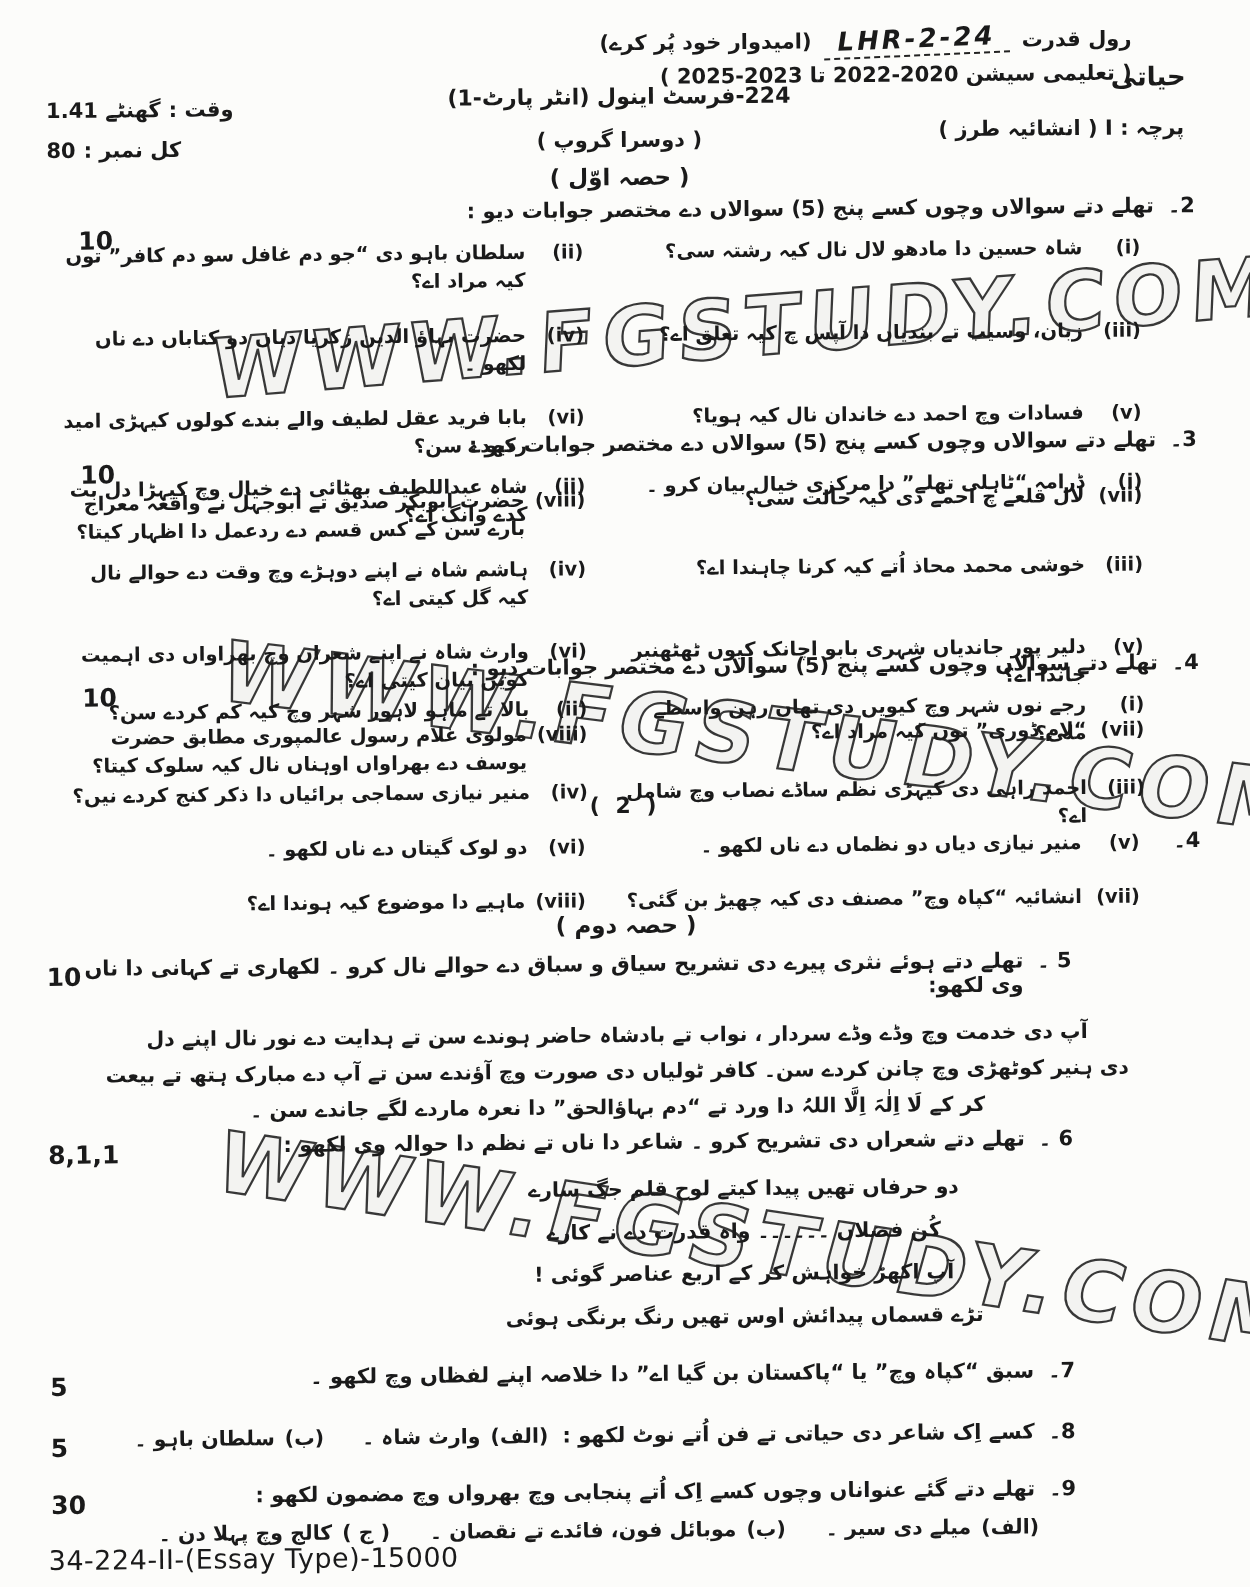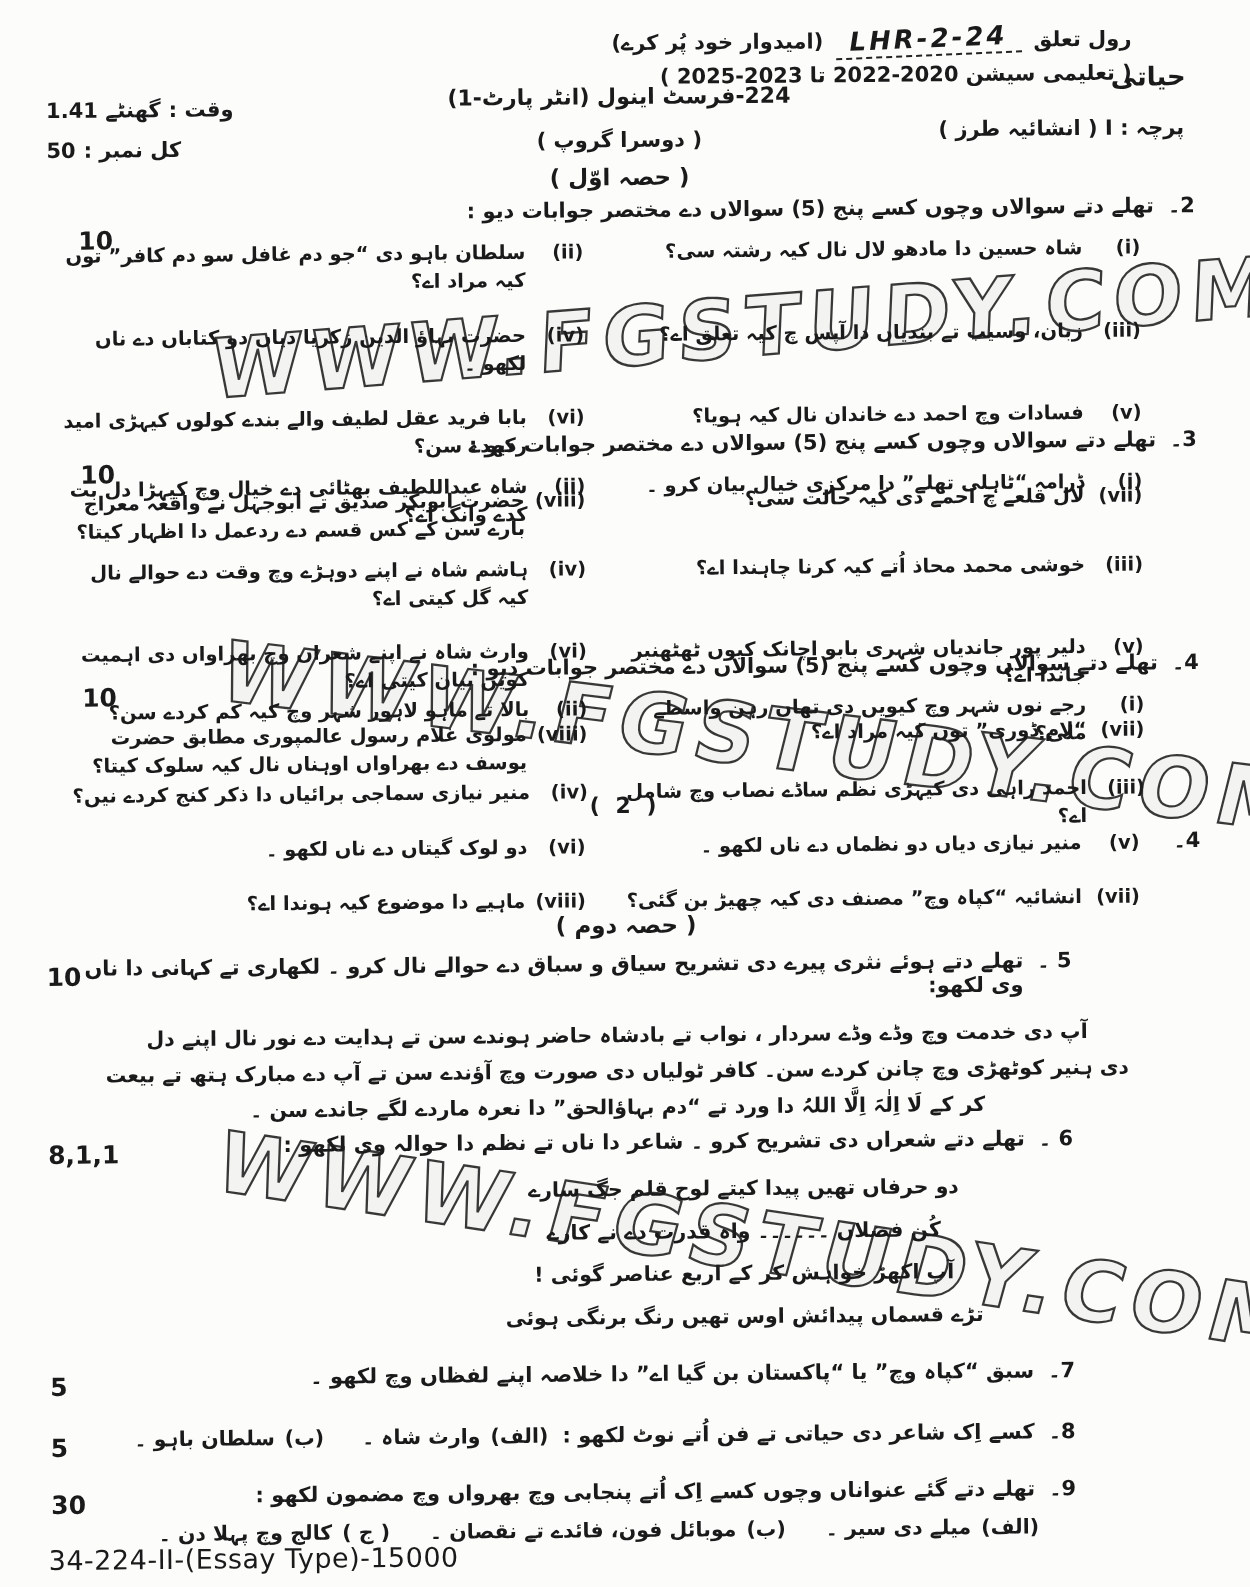--- a/index.html
+++ b/index.html
@@ -94,38 +94,38 @@
 
 <div class="page">
 
   <div class="wm" id="wm1">WWW.FGSTUDY.COM</div>
   <div class="wm" id="wm2">WWW.FGSTUDY.COM</div>
   <div class="wm" id="wm3">WWW.FGSTUDY.COM</div>
 
   <div class="content">
 
     <div class="roll-row urdu">
-      <span>رول تعلق</span>
+      <span>رول قدرت</span>
       <span class="roll-hand">LHR-2-24</span>
       <span>(امیدوار خود پُر کرے)</span>
       <span>( تعلیمی سیشن 2020-2022 تا 2023-2025 )</span>
     </div>
 
     <div class="subject urdu">حیاتی</div>
     <div class="paper-code urdu">224-فرسٹ اینول (انٹر پارٹ-1)</div>
     <div class="time-row">
       <span>وقت :</span>
       <span class="ltr">1.41 گھنٹے</span>
     </div>
 
     <div class="paper-line urdu">پرچہ : I ( انشائیہ طرز )</div>
     <div class="group-line urdu">( دوسرا گروپ )</div>
     <div class="total-row">
       <span>کل نمبر :</span>
-      <span class="ltr">50</span>
+      <span class="ltr">80</span>
     </div>
 
     <div class="section-head urdu" id="section-one">( حصہ اوّل )</div>
 
     <div class="qblock" style="top:198px;">
       <div class="marks marks-a">10</div>
       <div class="qhead">
         <span class="qnum">2۔</span>
         <span>تھلے دتے سوالاں وچوں کسے پنج (5) سوالاں دے مختصر جوابات دیو :</span>
       </div>

